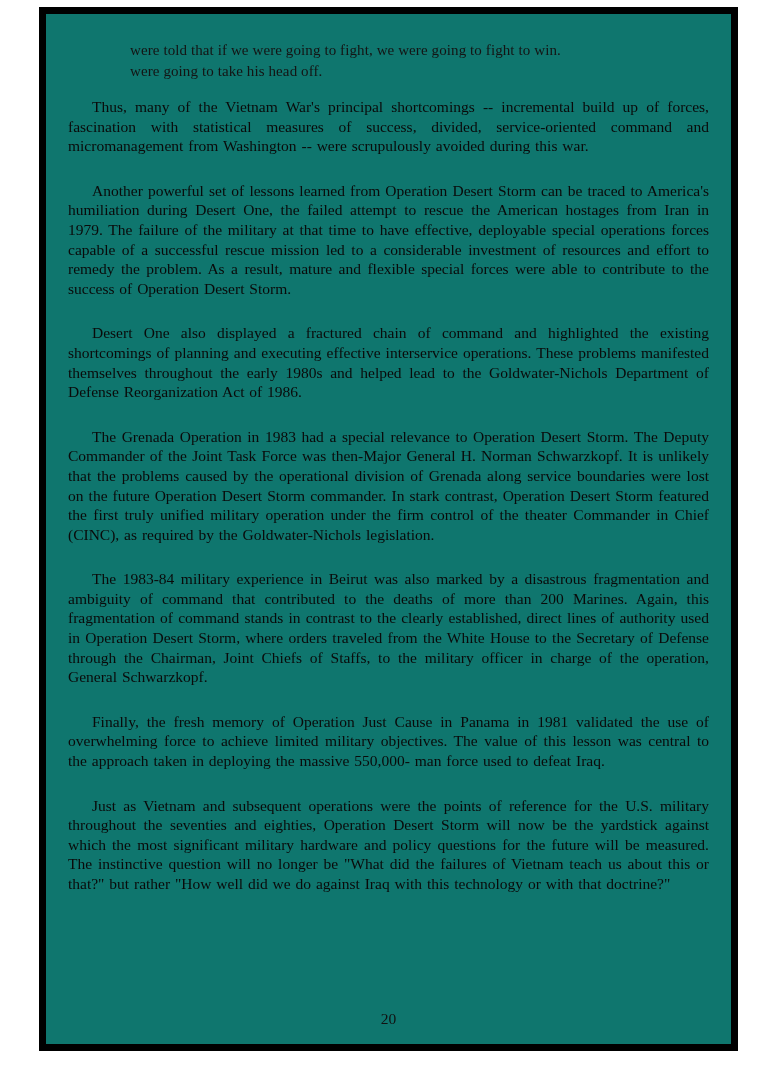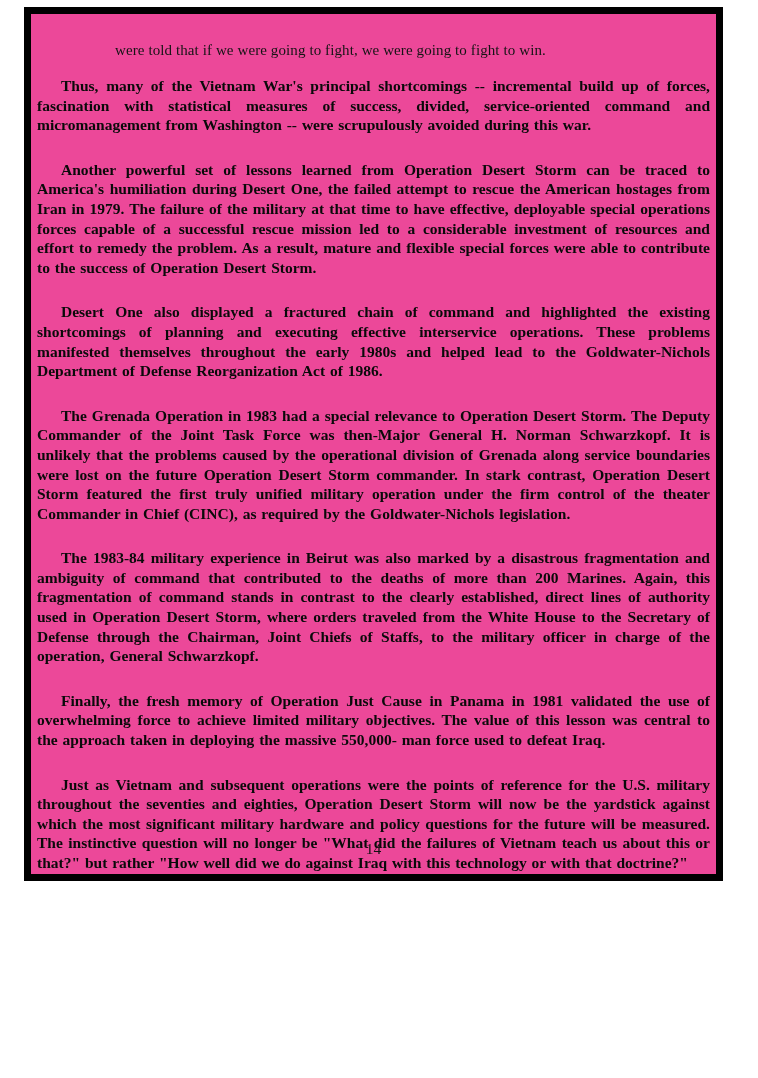--- a/index.html
+++ b/index.html
@@ -10,27 +10,27 @@
   body {
     width: 758px;
     height: 1078px;
     position: relative;
     font-family: "Liberation Serif", serif;
     color: #0b0b0b;
     overflow: hidden;
   }
   .frame {
     position: absolute;
-    left: 24px;
+    left: 39px;
     top: 7px;
     width: 699px;
-    height: 874px;
+    height: 1044px;
     box-sizing: border-box;
     border: 7px solid #000000;
-    background: #ec4899;
+    background: #0f766e;
   }
   .content {
     position: absolute;
     left: 6px;
     right: 6px;
     top: 26px;
     bottom: 0;
   }
   .blockquote {
     margin-left: 78px;
@@ -38,24 +38,24 @@
     font-size: 15px;
     font-weight: 400;
     line-height: 21px;
     color: #141414;
     letter-spacing: 0.1px;
   }
   .blockquote .qline {
     white-space: nowrap;
   }
   p.para {
-    margin: 0;
+    margin: 16px;
     margin-top: 25px;
     font-size: 15.5px;
-    font-weight: 700;
+    font-weight: 400;
     line-height: 19.6px;
     text-align: justify;
     text-indent: 24px;
     color: #0a0a0a;
     word-spacing: 1px;
   }
   p.para.first {
     margin-top: 15px;
   }
   .page-number {
@@ -70,26 +70,27 @@
   }
 </style>
 </head>
 <body>
 
 <div class="frame">
   <div class="content">
 
     <div class="blockquote">
       <div class="qline">were told that if we were going to fight, we were going to fight to win.</div>
+      <div class="qline">were going to take his head off.</div>
     </div>
 
     <p class="para first">Thus, many of the Vietnam War's principal shortcomings -- incremental build up of forces, fascination with statistical measures of success, divided, service-oriented command and micromanagement from Washington -- were scrupulously avoided during this war.</p>
     <p class="para">Another powerful set of lessons learned from Operation Desert Storm can be traced to America's humiliation during Desert One, the failed attempt to rescue the American hostages from Iran in 1979. The failure of the military at that time to have effective, deployable special operations forces capable of a successful rescue mission led to a considerable investment of resources and effort to remedy the problem. As a result, mature and flexible special forces were able to contribute to the success of Operation Desert Storm.</p>
     <p class="para">Desert One also displayed a fractured chain of command and highlighted the existing shortcomings of planning and executing effective interservice operations. These problems manifested themselves throughout the early 1980s and helped lead to the Goldwater-Nichols Department of Defense Reorganization Act of 1986.</p>
     <p class="para">The Grenada Operation in 1983 had a special relevance to Operation Desert Storm. The Deputy Commander of the Joint Task Force was then-Major General H. Norman Schwarzkopf. It is unlikely that the problems caused by the operational division of Grenada along service boundaries were lost on the future Operation Desert Storm commander. In stark contrast, Operation Desert Storm featured the first truly unified military operation under the firm control of the theater Commander in Chief (CINC), as required by the Goldwater-Nichols legislation.</p>
     <p class="para">The 1983-84 military experience in Beirut was also marked by a disastrous fragmentation and ambiguity of command that contributed to the deaths of more than 200 Marines. Again, this fragmentation of command stands in contrast to the clearly established, direct lines of authority used in Operation Desert Storm, where orders traveled from the White House to the Secretary of Defense through the Chairman, Joint Chiefs of Staffs, to the military officer in charge of the operation, General Schwarzkopf.</p>
     <p class="para">Finally, the fresh memory of Operation Just Cause in Panama in 1981 validated the use of overwhelming force to achieve limited military objectives. The value of this lesson was central to the approach taken in deploying the massive 550,000- man force used to defeat Iraq.</p>
     <p class="para">Just as Vietnam and subsequent operations were the points of reference for the U.S. military throughout the seventies and eighties, Operation Desert Storm will now be the yardstick against which the most significant military hardware and policy questions for the future will be measured. The instinctive question will no longer be "What did the failures of Vietnam teach us about this or that?" but rather "How well did we do against Iraq with this technology or with that doctrine?"</p>
 
-    <div class="page-number">14</div>
+    <div class="page-number">20</div>
 
   </div>
 </div>
 
 </body></html>

